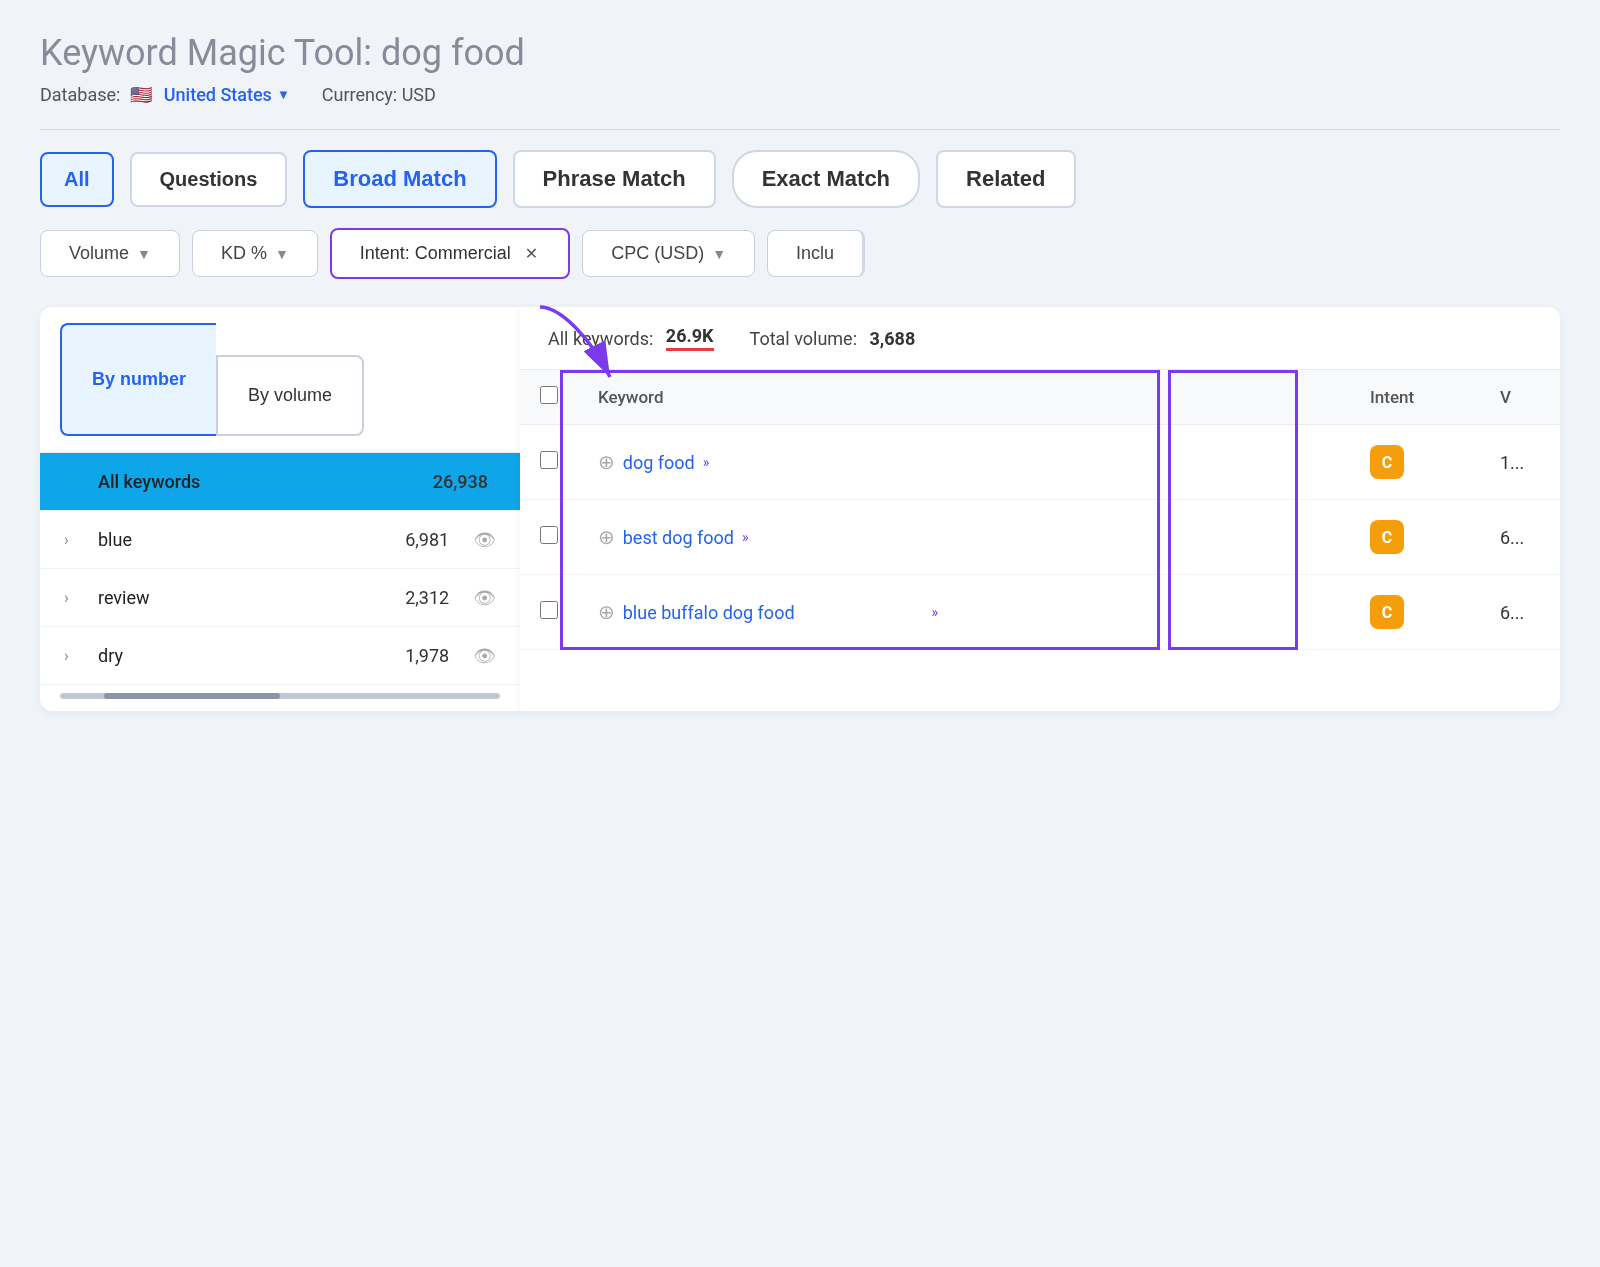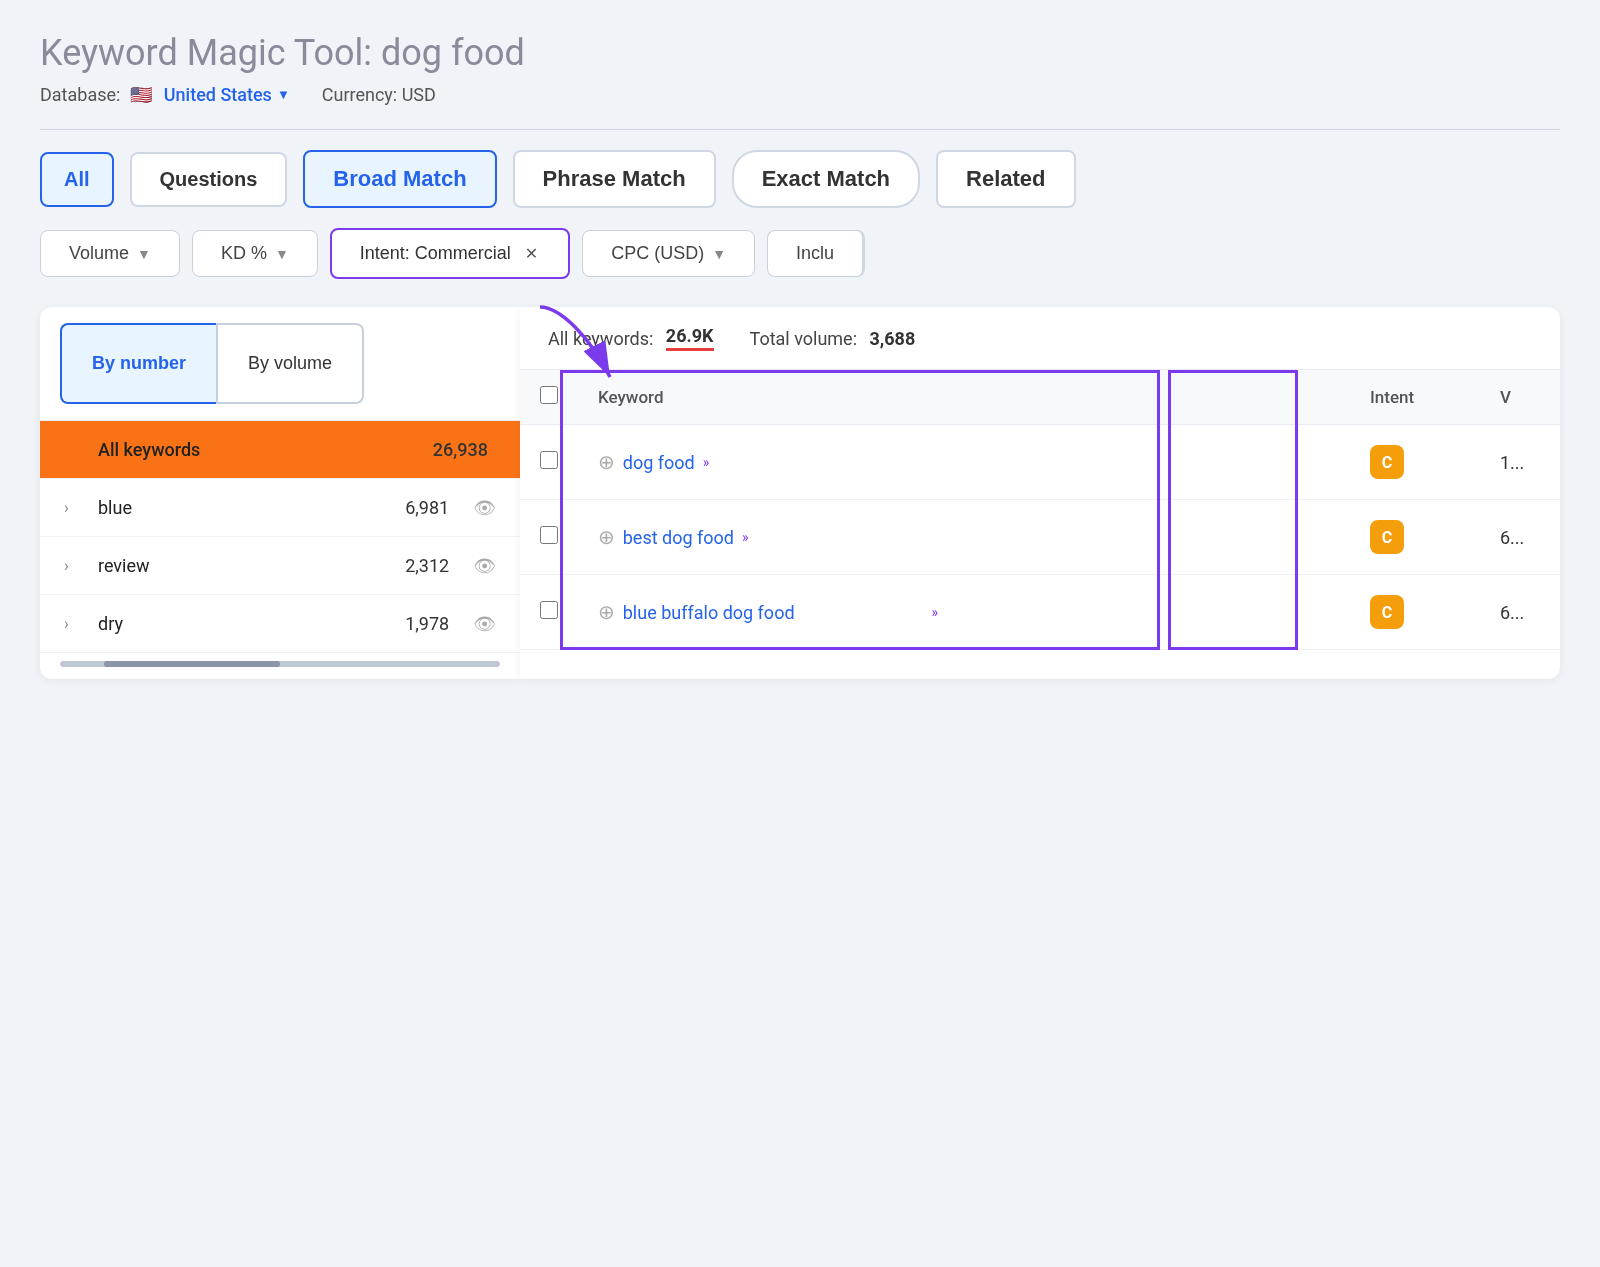--- a/index.html
+++ b/index.html
@@ -144,39 +144,40 @@
       font-size: 18px;
       cursor: pointer;
       color: #333;
     }
     .toggle-btn:first-child {
       border-radius: 8px 0 0 8px;
       border-right: none;
     }
     .toggle-btn:last-child {
       border-radius: 0 8px 8px 0;
+      margin-top: 32px;
     }
     .toggle-btn.active {
       background: #e8f4ff;
       border-color: #2563eb;
       color: #2563eb;
       font-weight: 600;
     }
     .sidebar-keywords {
       padding: 0;
     }
     .sidebar-row {
       display: flex;
       align-items: center;
       padding: 18px 24px;
       border-bottom: 1px solid #f0f2f5;
       gap: 16px;
     }
     .sidebar-row.header-row {
-      background: #f97316;
+      background: #0ea5e9;
       font-weight: 500;
       color: #444;
       font-size: 17px;
     }
     .expand-icon {
       color: #888;
       font-size: 14px;
       cursor: pointer;
       width: 18px;
     }

